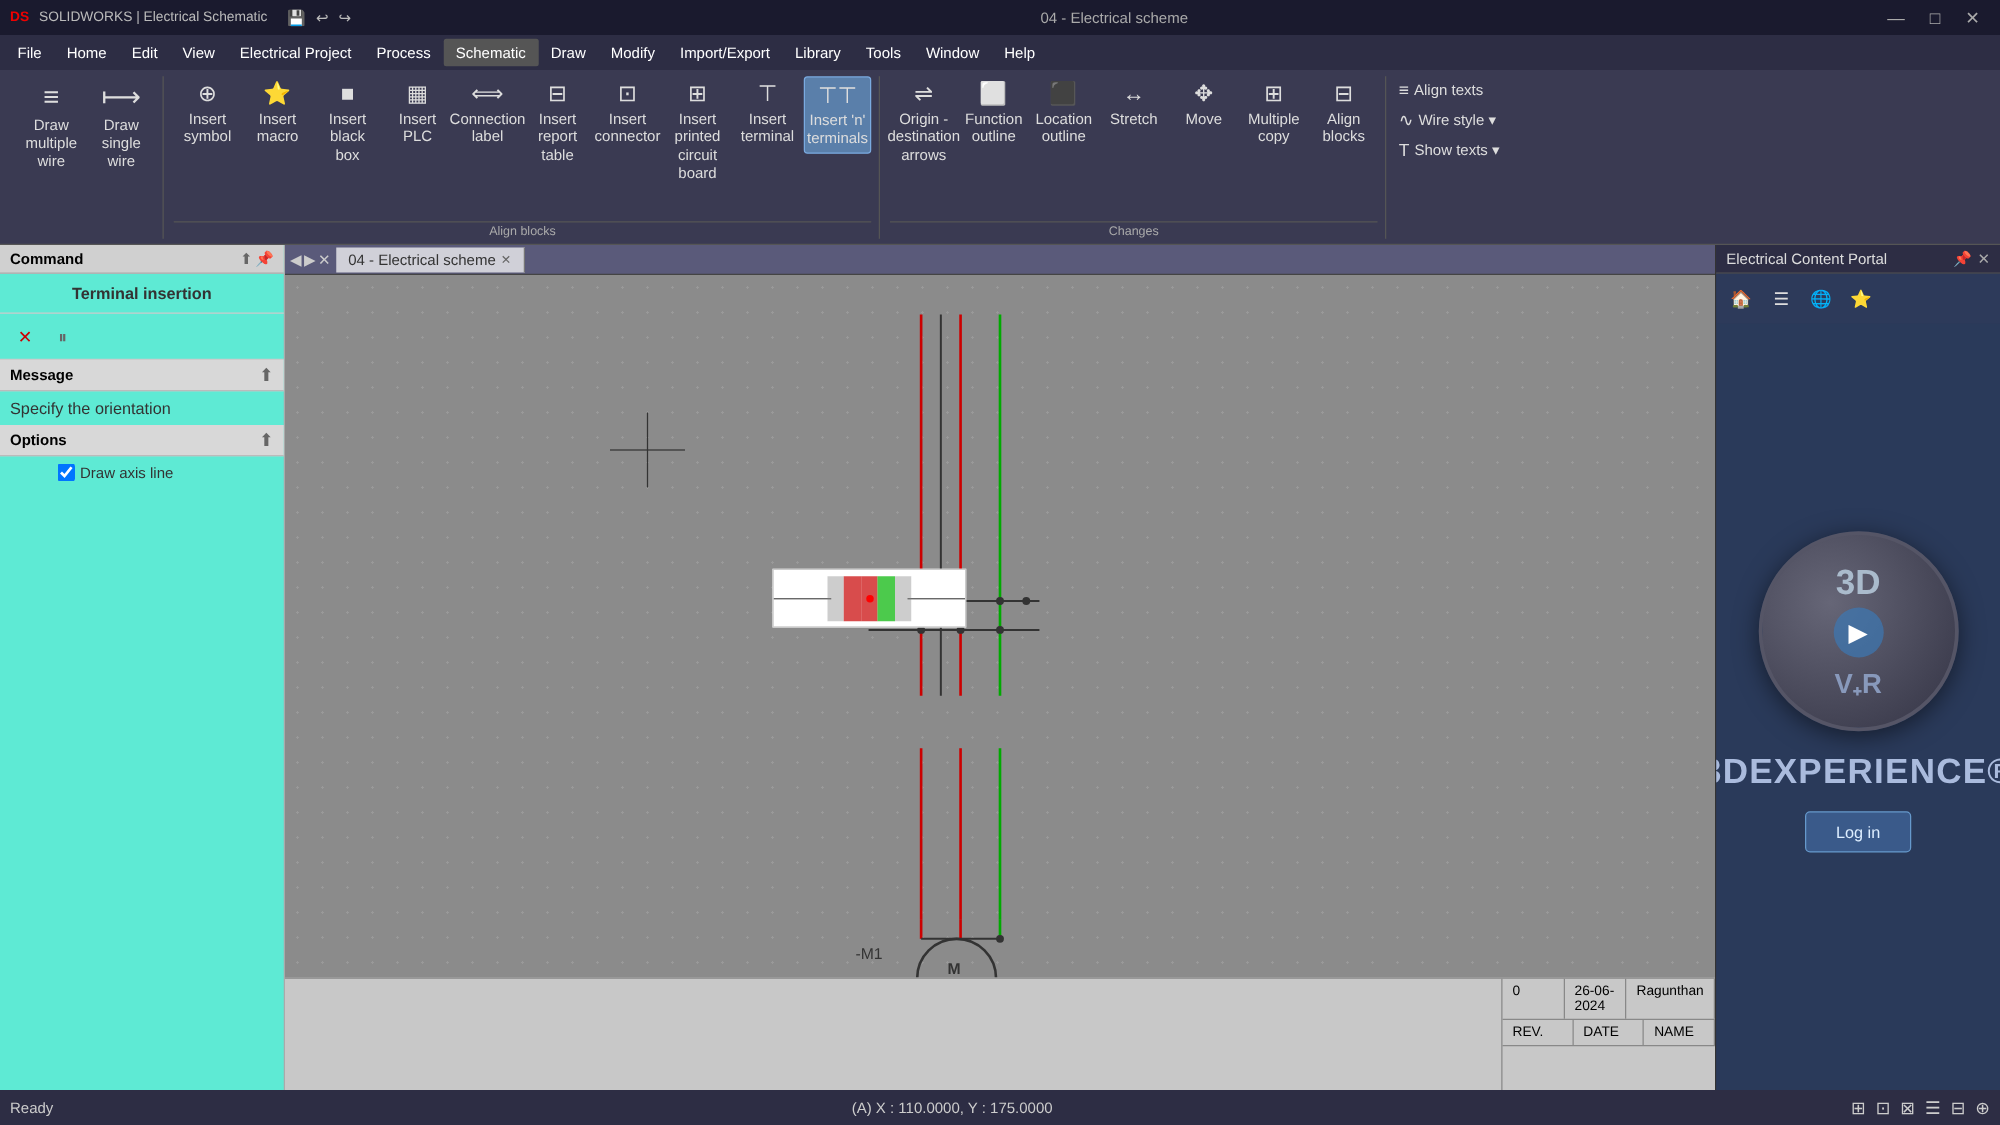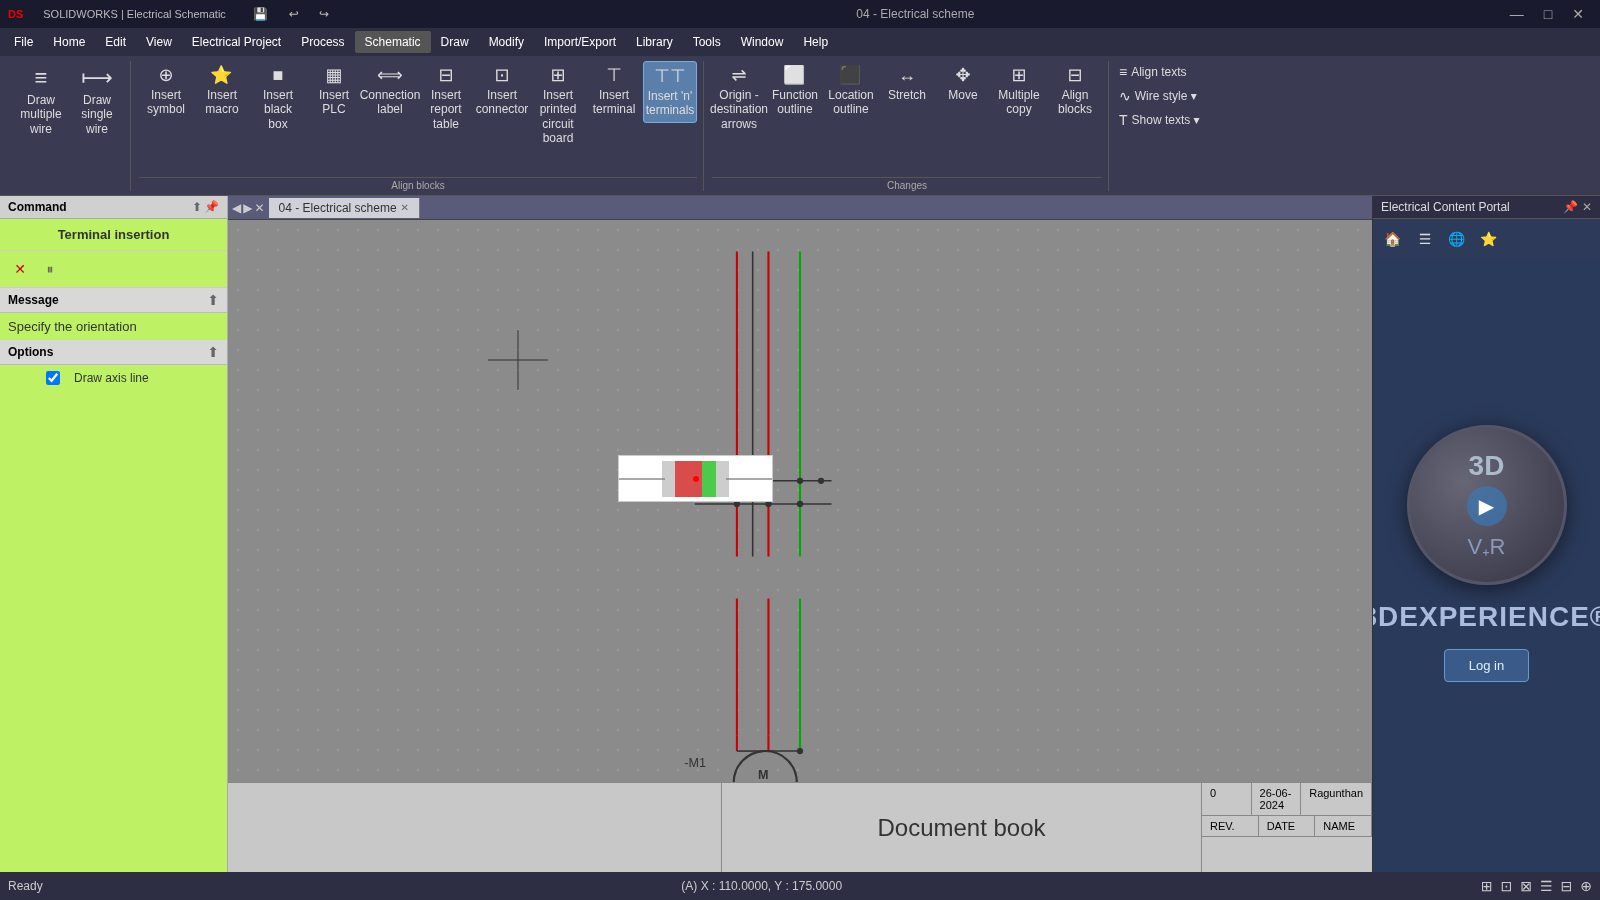--- a/index.html
+++ b/index.html
@@ -4,21 +4,21 @@
   <style>
     * { box-sizing: border-box; margin: 0; padding: 0; font-family: 'Segoe UI', Arial, sans-serif; font-size: 12px; }
     body { width: 1600px; height: 900px; overflow: hidden; background: #d0d0d0; }
 
     
     #titlebar {
       display: flex; align-items: center; justify-content: space-between;
       background: #1a1a2e; color: #ccc; height: 28px; padding: 0 8px;
       user-select: none;
     }
-    #titlebar .left { display: flex; align-items: center; gap: 20px; }
+    #titlebar .left { display: flex; align-items: center; gap: 8px; }
     #titlebar .right { display: flex; gap: 4px; }
     #titlebar .right span { padding: 2px 8px; cursor: pointer; font-size: 14px; color: #aaa; }
 
     
     #menubar {
       display: flex; align-items: center; background: #2d2d44; color: #ddd;
       height: 28px; padding: 0 4px;
     }
     #menubar .menu-item {
       padding: 4px 10px; cursor: pointer; font-size: 12px; color: #ffffff;
@@ -59,21 +59,21 @@
     }
     .right-toolbar-btn .icon { font-size: 14px; }
 
     
     #main-layout {
       display: flex; width: 100%; height: calc(900px - 28px - 28px - 140px - 28px);
     }
 
     
     #left-panel {
-      width: 228px; background: #bef264; border-right: 1px solid #aaa;
+      width: 228px; background: #5eead4; border-right: 1px solid #aaa;
       display: flex; flex-direction: column; flex-shrink: 0;
     }
     #command-header {
       display: flex; align-items: center; justify-content: space-between;
       background: #d0d0d0; padding: 4px 8px; border-bottom: 1px solid #aaa;
     }
     #command-header .title { font-weight: bold; font-size: 12px; }
     #command-header .controls { display: flex; gap: 2px; }
     #command-header .ctrl-btn { cursor: pointer; color: #666; font-size: 12px; }
     
@@ -95,21 +95,21 @@
       cursor: pointer; border-radius: 2px; font-size: 14px;
     }
     #terminal-buttons .tb.close { color: #cc0000; }
     #terminal-buttons .tb.pause { color: #666; }
 
     #message-section { padding: 0; }
     .message-content { padding: 6px 8px; font-size: 13px; color: #333; }
     
     #options-section { padding: 0; }
     .options-content { padding: 6px 8px; }
-    .option-item { display: flex; align-items: center; gap: 14px; font-size: 12px; color: #333; padding-left: 38px; }
+    .option-item { display: flex; align-items: center; gap: 4px; font-size: 12px; color: #333; padding-left: 38px; }
     .option-item input[type=checkbox] { width: 14px; height: 14px; }
 
     
     #canvas-area {
       flex: 1; background: #8b9a8b; position: relative; overflow: hidden;
     }
     #canvas-tabs {
       display: flex; align-items: center; background: #5a5a7a; border-bottom: 1px solid #444;
       height: 24px;
     }
@@ -226,21 +226,21 @@
     }
     .exp-circle-inner {
       display: flex; flex-direction: column; align-items: center; justify-content: center; gap: 4px;
     }
     .exp-3d { font-size: 28px; font-weight: bold; color: #aabbcc; }
     .exp-play {
       width: 40px; height: 40px; border-radius: 50%;
       background: rgba(60,120,180,0.7); display: flex; align-items: center; justify-content: center;
       font-size: 20px; color: white; cursor: pointer;
     }
-    .exp-vr { font-size: 22px; font-weight: normal; color: #8899bb; }
+    .exp-vr { font-size: 22px; font-weight: bold; color: #8899bb; }
     .exp-title { font-size: 28px; font-weight: bold; color: #aabbdd; letter-spacing: 1px; }
     .log-in-btn {
       padding: 8px 24px; background: #3a5a8a; color: #ddeeff;
       border: 1px solid #6699cc; border-radius: 4px; cursor: pointer;
       font-size: 13px; margin-bottom: 24px;
     }
 
     
     #statusbar {
       display: flex; align-items: center; justify-content: space-between;
@@ -507,21 +507,20 @@
             <div class="t-seg red"></div>
             <div class="t-seg green"></div>
             <div class="t-seg gray"></div>
           </div>
           <div class="t-center-dot"></div>
         </div>
       </div>
 
       <div id="doc-footer">
         <div class="doc-left"></div>
-        <div class="doc-center">Document book</div>
         <div class="doc-right">
           <div class="doc-row">
             <div class="doc-cell">0</div>
             <div class="doc-cell">26-06-2024</div>
             <div class="doc-cell">Ragunthan</div>
           </div>
           <div class="doc-row">
             <div class="doc-cell">REV.</div>
             <div class="doc-cell">DATE</div>
             <div class="doc-cell">NAME</div>

